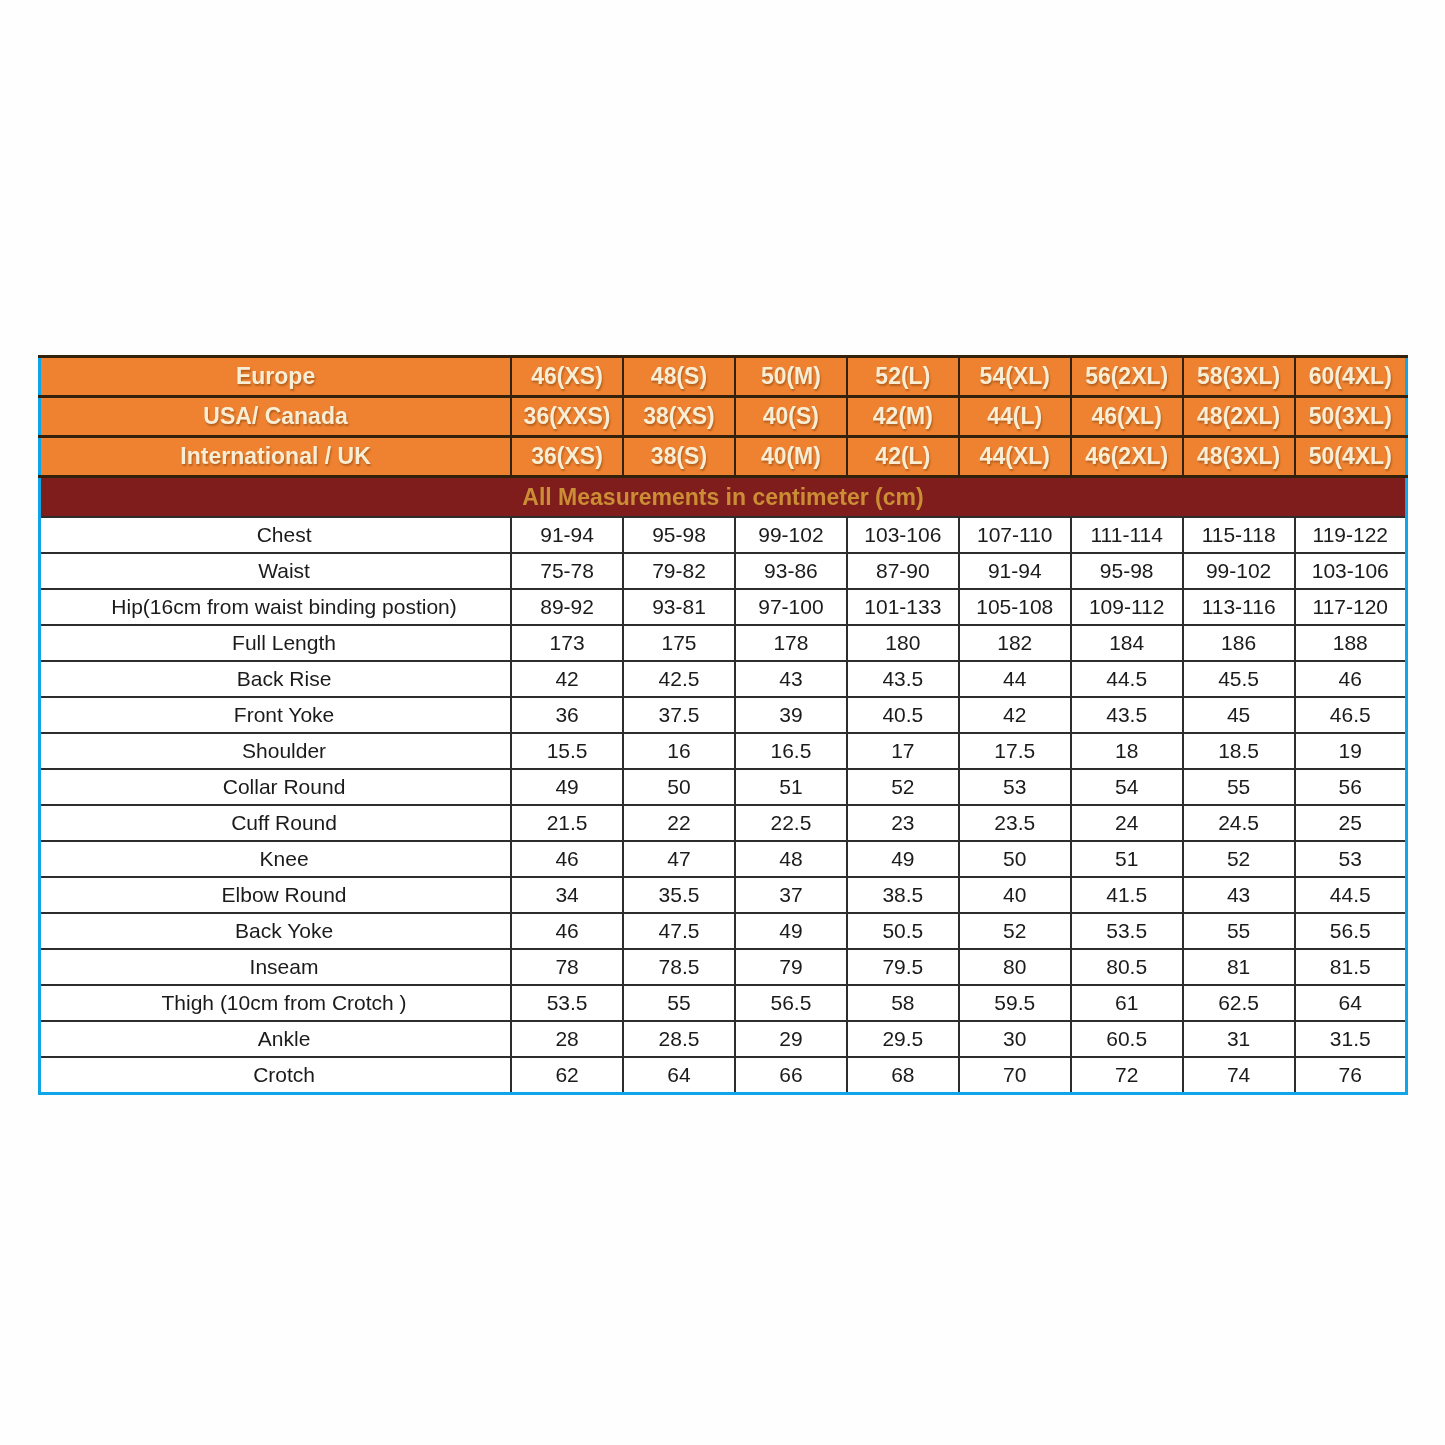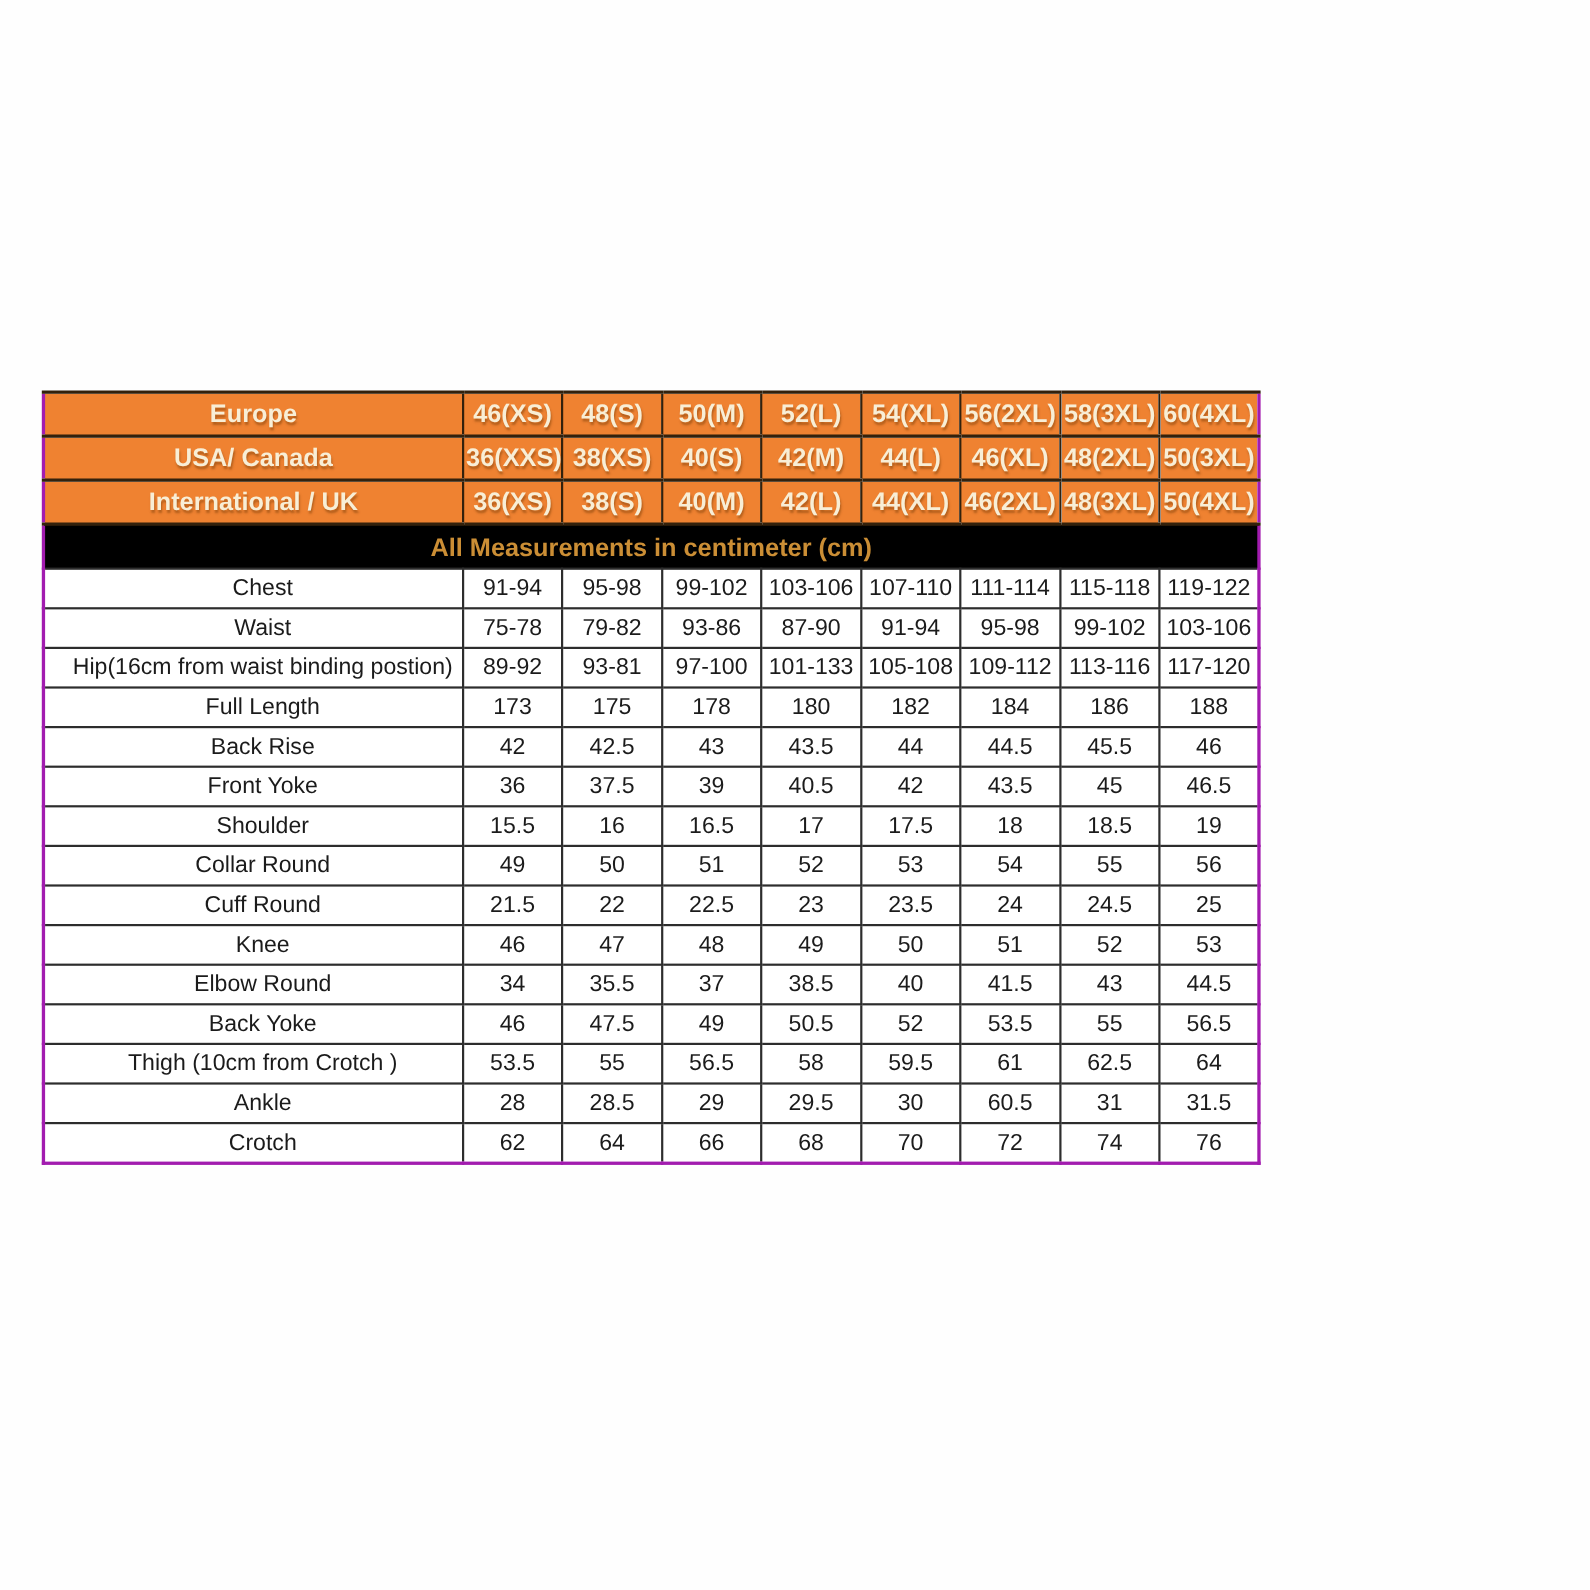--- a/index.html
+++ b/index.html
@@ -13,24 +13,24 @@
   .stage {
     position: relative;
     width: 1445px;
     height: 1445px;
     background: #fefefe;
   }
   table.size-chart {
     position: absolute;
     left: 38px;
     top: 355px;
-    width: 1108px;
+    width: 1370px;
     border-collapse: collapse;
     table-layout: fixed;
-    border: 3px solid #a21caf;
+    border: 3px solid #0ea5e9;
   }
   col.label-col { width: 34.5%; }
   col.data-col  { width: 8.1875%; }
 
   
   tr.size-header-row th {
     background: #ef8231;
     color: #f8eed6;
     font-weight: bold;
     font-size: 23px;
@@ -49,21 +49,21 @@
   
   tr.subtitle-row td {
     height: 36px;
     text-align: center;
     vertical-align: middle;
     color: #cb8e35;
     font-weight: bold;
     font-size: 23px;
     border: 2px solid #2d2d2d;
     border-top: 3px solid #1e1a15;
-    background: #000000;
+    background: #7f1d1d;
   }
 
   
   tr.measure-row td {
     height: 34px;
     font-size: 21px;
     color: #1b1b1b;
     border: 2px solid #2d2d2d;
     vertical-align: middle;
     background: #ffffff;
@@ -262,20 +262,31 @@
           <td class="measure-value">46</td>
           <td class="measure-value">47.5</td>
           <td class="measure-value">49</td>
           <td class="measure-value">50.5</td>
           <td class="measure-value">52</td>
           <td class="measure-value">53.5</td>
           <td class="measure-value">55</td>
           <td class="measure-value">56.5</td>
         </tr>
         <tr class="measure-row">
+          <td class="measure-label">Inseam</td>
+          <td class="measure-value">78</td>
+          <td class="measure-value">78.5</td>
+          <td class="measure-value">79</td>
+          <td class="measure-value">79.5</td>
+          <td class="measure-value">80</td>
+          <td class="measure-value">80.5</td>
+          <td class="measure-value">81</td>
+          <td class="measure-value">81.5</td>
+        </tr>
+        <tr class="measure-row">
           <td class="measure-label">Thigh (10cm from Crotch )</td>
           <td class="measure-value">53.5</td>
           <td class="measure-value">55</td>
           <td class="measure-value">56.5</td>
           <td class="measure-value">58</td>
           <td class="measure-value">59.5</td>
           <td class="measure-value">61</td>
           <td class="measure-value">62.5</td>
           <td class="measure-value">64</td>
         </tr>

